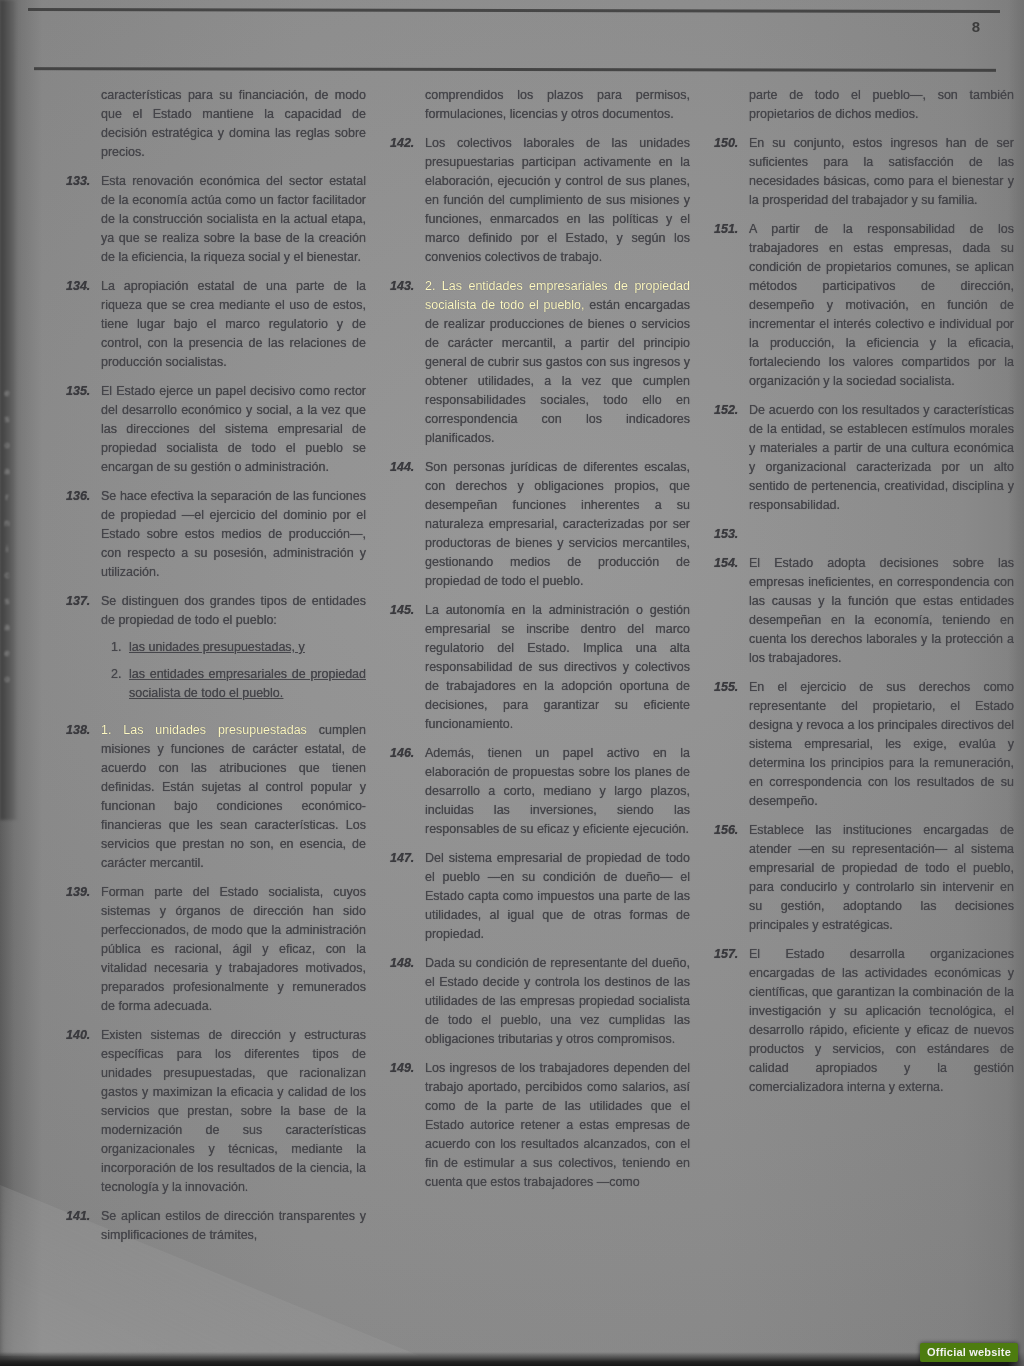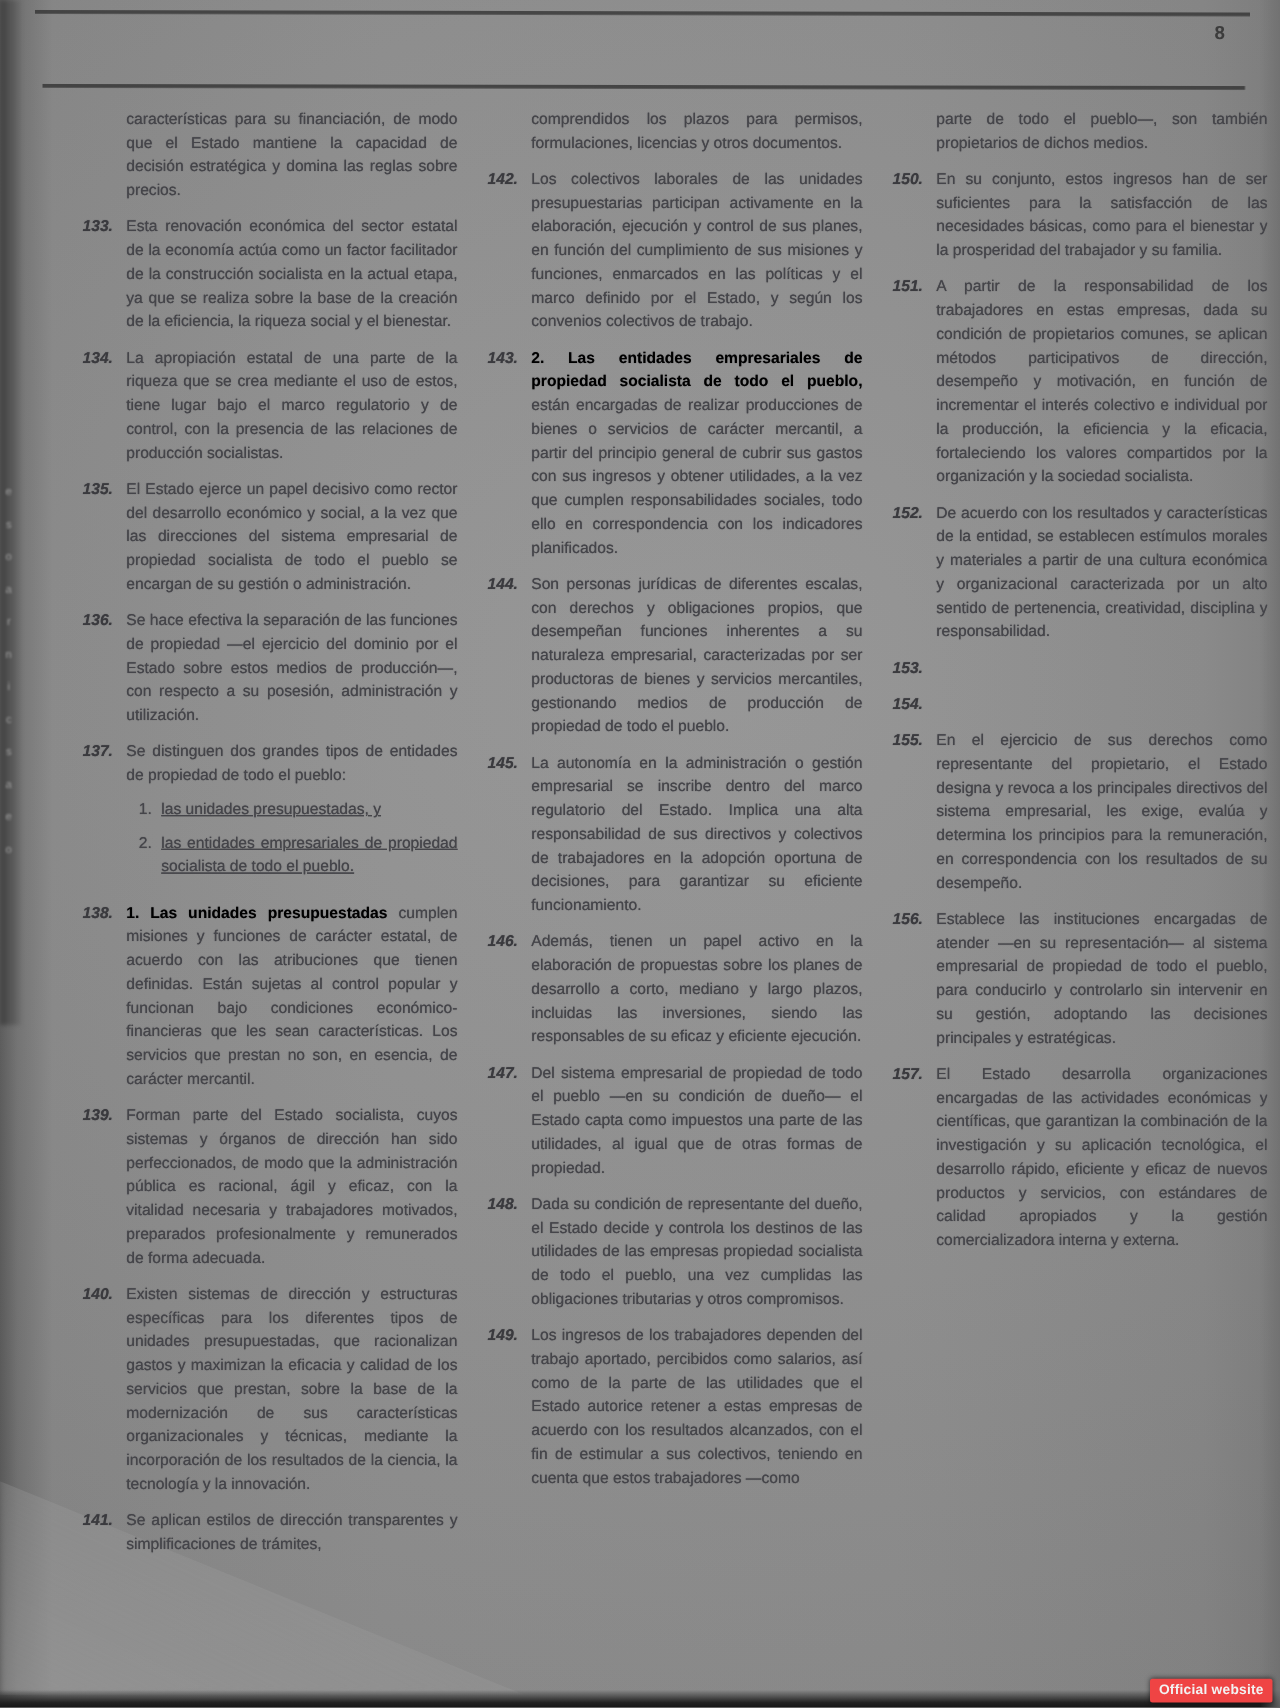--- a/index.html
+++ b/index.html
@@ -34,29 +34,29 @@
   
   .page-content{
     position:absolute;left:40px;top:86px;width:948px;height:1244px;
     display:grid;grid-template-columns:1fr 1fr 1fr;column-gap:24px;overflow:hidden;margin-left:26px;
   }
   .col{color:#45454a;font-size:12.5px;line-height:19px;filter:blur(.45px);
     text-shadow:0 0 .7px rgba(58,58,62,.85);}
   .para{display:flex;gap:7px;margin-bottom:10px;}
   .num{flex:none;width:28px;font-weight:bold;color:#3a3a3e;font-style:italic;}
   .ptext{flex:1;text-align:justify;}
-  .lead{font-weight:bold;color:#000000;}
+  .lead{font-weight:normal;color:#fef9c3;}
   .sublist{margin-top:8px;}
   .subitem{display:flex;gap:6px;margin:0 0 8px 10px;}
   .submarker{flex:none;width:12px;}
   .subtext{flex:1;text-align:justify;text-decoration:underline;}
   .u{}
   
   .watermark{
-    position:absolute;right:6px;bottom:4px;background:#ef4444;color:#f2f2f2;
+    position:absolute;right:6px;bottom:4px;background:#4d7c0f;color:#f2f2f2;
     font-weight:bold;font-size:11px;padding:3px 7px 4px;border-radius:2px;
     letter-spacing:.2px;box-shadow:0 0 4px rgba(0,0,0,.6);
   }
 </style>
 </head>
 <body>
 
 <div class="photo"></div>
 
 <div class="top-edge-line"></div>
@@ -174,20 +174,21 @@
       </div>
       <div class="para">
         <span class="num">152.</span>
         <div class="ptext">De acuerdo con los resultados y características de la entidad, se establecen estímulos morales y materiales a partir de una cultura económica y organizacional caracterizada por un alto sentido de pertenencia, creatividad, disciplina y responsabilidad.</div>
       </div>
       <div class="para">
         <span class="num">153.</span>
       </div>
       <div class="para">
         <span class="num">154.</span>
+        <div class="ptext">El Estado adopta decisiones sobre las empresas ineficientes, en correspondencia con las causas y la función que estas entidades desempeñan en la economía, teniendo en cuenta los derechos laborales y la protección a los trabajadores.</div>
       </div>
       <div class="para">
         <span class="num">155.</span>
         <div class="ptext">En el ejercicio de sus derechos como representante del propietario, el Estado designa y revoca a los principales directivos del sistema empresarial, les exige, evalúa y determina los principios para la remuneración, en correspondencia con los resultados de su desempeño.</div>
       </div>
       <div class="para">
         <span class="num">156.</span>
         <div class="ptext">Establece las instituciones encargadas de atender —en su representación— al sistema empresarial de propiedad de todo el pueblo, para conducirlo y controlarlo sin intervenir en su gestión, adoptando las decisiones principales y estratégicas.</div>
       </div>
       <div class="para">

